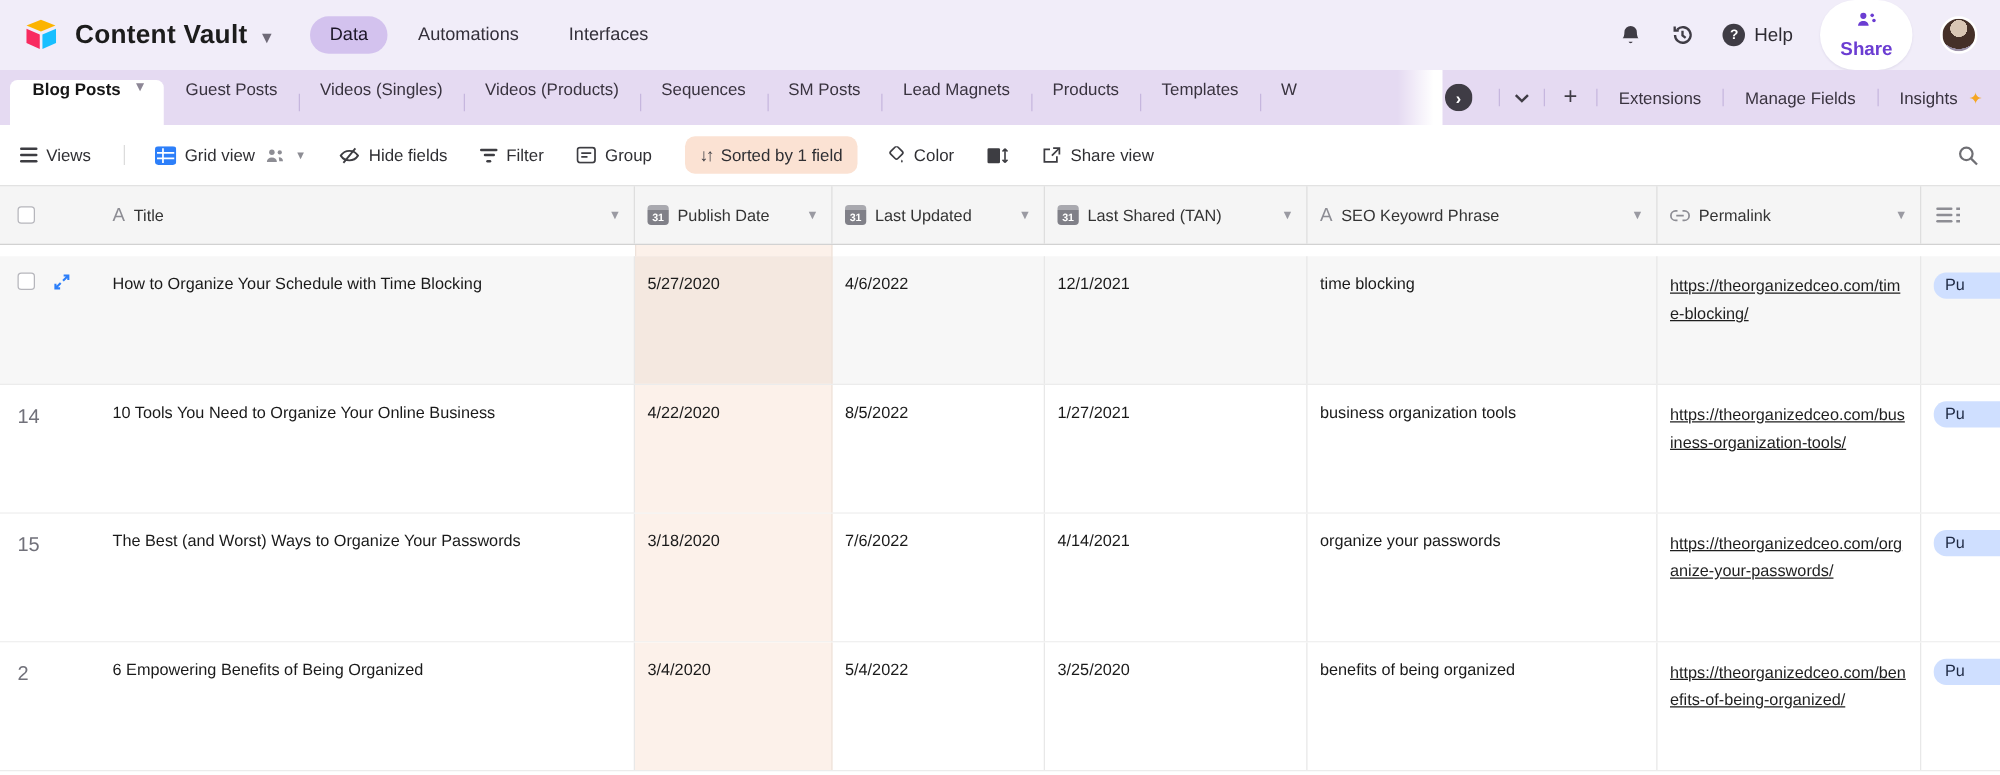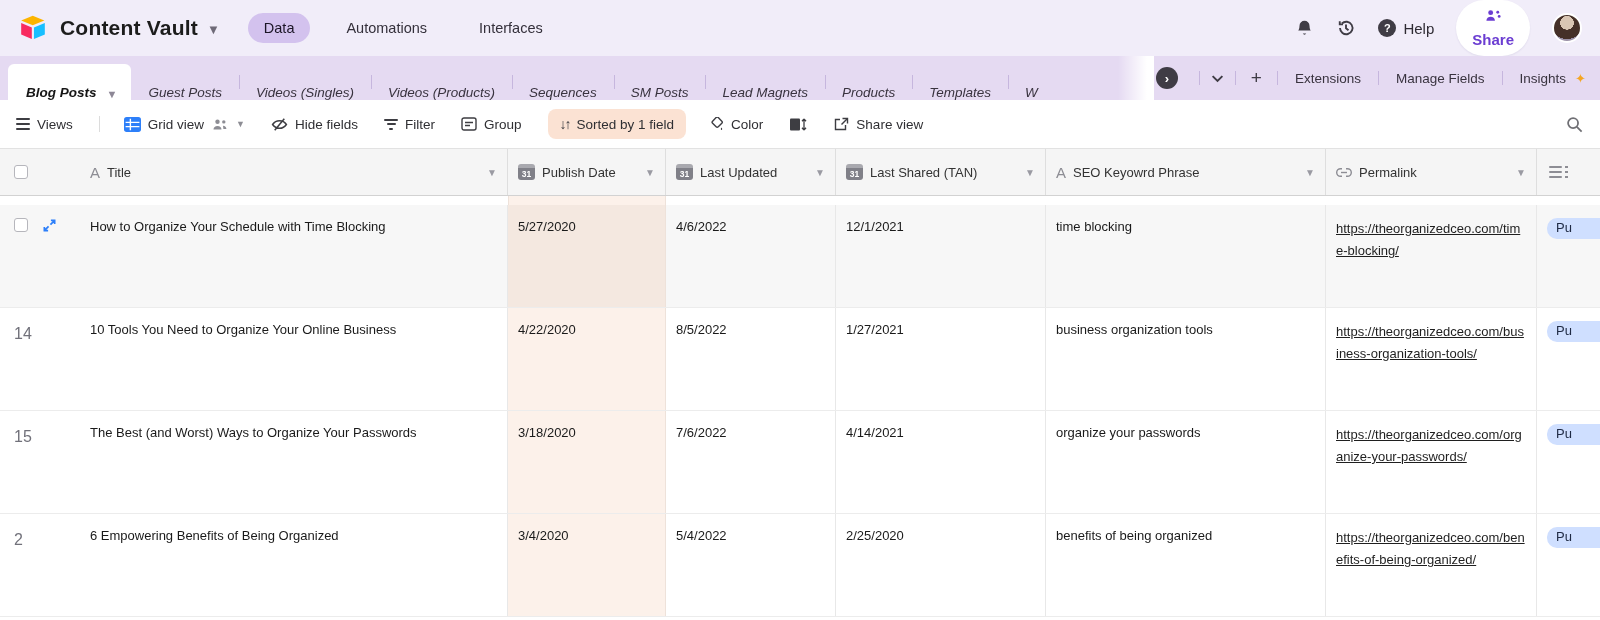--- a/index.html
+++ b/index.html
@@ -7,38 +7,38 @@
   .page { width:1600px; height:620px; overflow:hidden; position:relative;
           background:#fff; font-family:"Liberation Sans", sans-serif; color:#1a1a1a; }
 
   
   .topbar { height:56px; background:#f1edf9; display:flex; align-items:center;
             justify-content:space-between; padding:0 18px; }
   .topbar-left { display:flex; align-items:center; }
   .logo { width:30px; height:26px; margin-right:12px; }
   .app-title { font-size:21px; font-weight:700; letter-spacing:.2px; color:#1c1c1c; }
   .title-caret { color:#6f6a78; font-size:13px; margin:2px 0 0 9px; }
-  .top-nav { display:flex; align-items:center; margin-left:28px; gap:20px; }
+  .top-nav { display:flex; align-items:center; margin-left:28px; gap:8px; }
   .nav-item { font-size:14.5px; color:#34303b; padding:7px 16px; border-radius:9999px; cursor:default; }
   .nav-item.active { background:#d3c2ee; color:#1b1526; font-weight:500; }
   .topbar-right { display:flex; align-items:center; gap:22px; }
   .tb-icon { width:20px; height:20px; display:flex; align-items:center; justify-content:center; }
   .help-group { display:flex; align-items:center; gap:7px; font-size:15px; color:#2e2b33; }
   .help-circle { width:18px; height:18px; background:#3f3c45; color:#fff; border-radius:50%;
                  font-size:11px; font-weight:700; display:flex; align-items:center; justify-content:center; }
   .share-btn { background:#fff; border-radius:9999px; padding:8px 16px; display:flex; align-items:center;
                gap:8px; font-size:15px; font-weight:600; color:#6b3dd2; box-shadow:0 1px 2px rgba(40,20,90,.08);flex-direction:column; }
   .avatar { width:30px; height:30px; border-radius:50%; border:2px solid #fff;
             background: radial-gradient(circle at 50% 30%, #d9c6b4 0 30%, #453028 31% 72%, #9a90a6 73%); }
 
   
   .tabbar { height:44px; background:#e5daf2; display:flex; align-items:flex-end; position:relative; }
   .tabs-list { display:flex; align-items:flex-end; flex:1 1 auto; overflow:hidden; height:44px; white-space:nowrap; }
-  .tab { height:36px; display:flex; align-items:flex-end; padding:0 17px; font-size:13.5px; color:#39333f;
-         position:relative; flex:0 0 auto;font-style:italic; }
+  .tab { height:36px; display:flex; align-items:flex-start; padding:0 17px; font-size:13.5px; color:#39333f;
+         position:relative; flex:0 0 auto; }
   .tab.active { background:#fff; border-radius:6px 6px 0 0; font-weight:600; color:#161616; margin-left:8px; padding:0 14px 0 18px; }
   .tab-caret { color:#8d8796; font-size:11px; margin-left:10px; }
   .tab.inactive + .tab.inactive::before { content:""; position:absolute; left:0; top:11px; height:14px;
          width:1px; background:#c6b6de; }
   .tabbar-controls { flex:0 0 auto; display:flex; align-items:center; height:44px; padding-right:14px; position:relative; }
   .tabbar-controls::before { content:""; position:absolute; left:-36px; top:0; width:36px; height:44px;
          background:linear-gradient(90deg, rgba(255,255,255,0), #ffffff 80%); }
   .scroll-circle { width:22px; height:22px; border-radius:50%; background:#3f3c45; color:#fff;
          display:flex; align-items:center; justify-content:center; font-size:13px; font-weight:700; margin:0 10px 0 2px; z-index:2; background-clip:padding-box; }
   .tc-divider { width:1px; height:14px; background:#c6b6de; margin:0 11px; }
@@ -387,21 +387,21 @@
           </span></div>
     </div>
       <div class="row">
       <div class="cell gutter">
         <span class="row-number">2</span>
 
       </div>
       <div class="cell c-title"><span>6 Empowering Benefits of Being Organized</span></div>
       <div class="cell c-pub"><span>3/4/2020</span></div>
       <div class="cell c-upd"><span>5/4/2022</span></div>
-      <div class="cell c-shared"><span>2/25/2020</span></div>
+      <div class="cell c-shared"><span>3/25/2020</span></div>
       <div class="cell c-seo"><span>benefits of being organized</span></div>
       <div class="cell c-perm"><span class="link">https://theorganizedceo.com/benefits-of-being-organized/</span></div>
       <div class="cell c-status"><span class="status-pill">
             <span>Pu</span>
           </span></div>
     </div>
     </div>
 
 </div>
 

